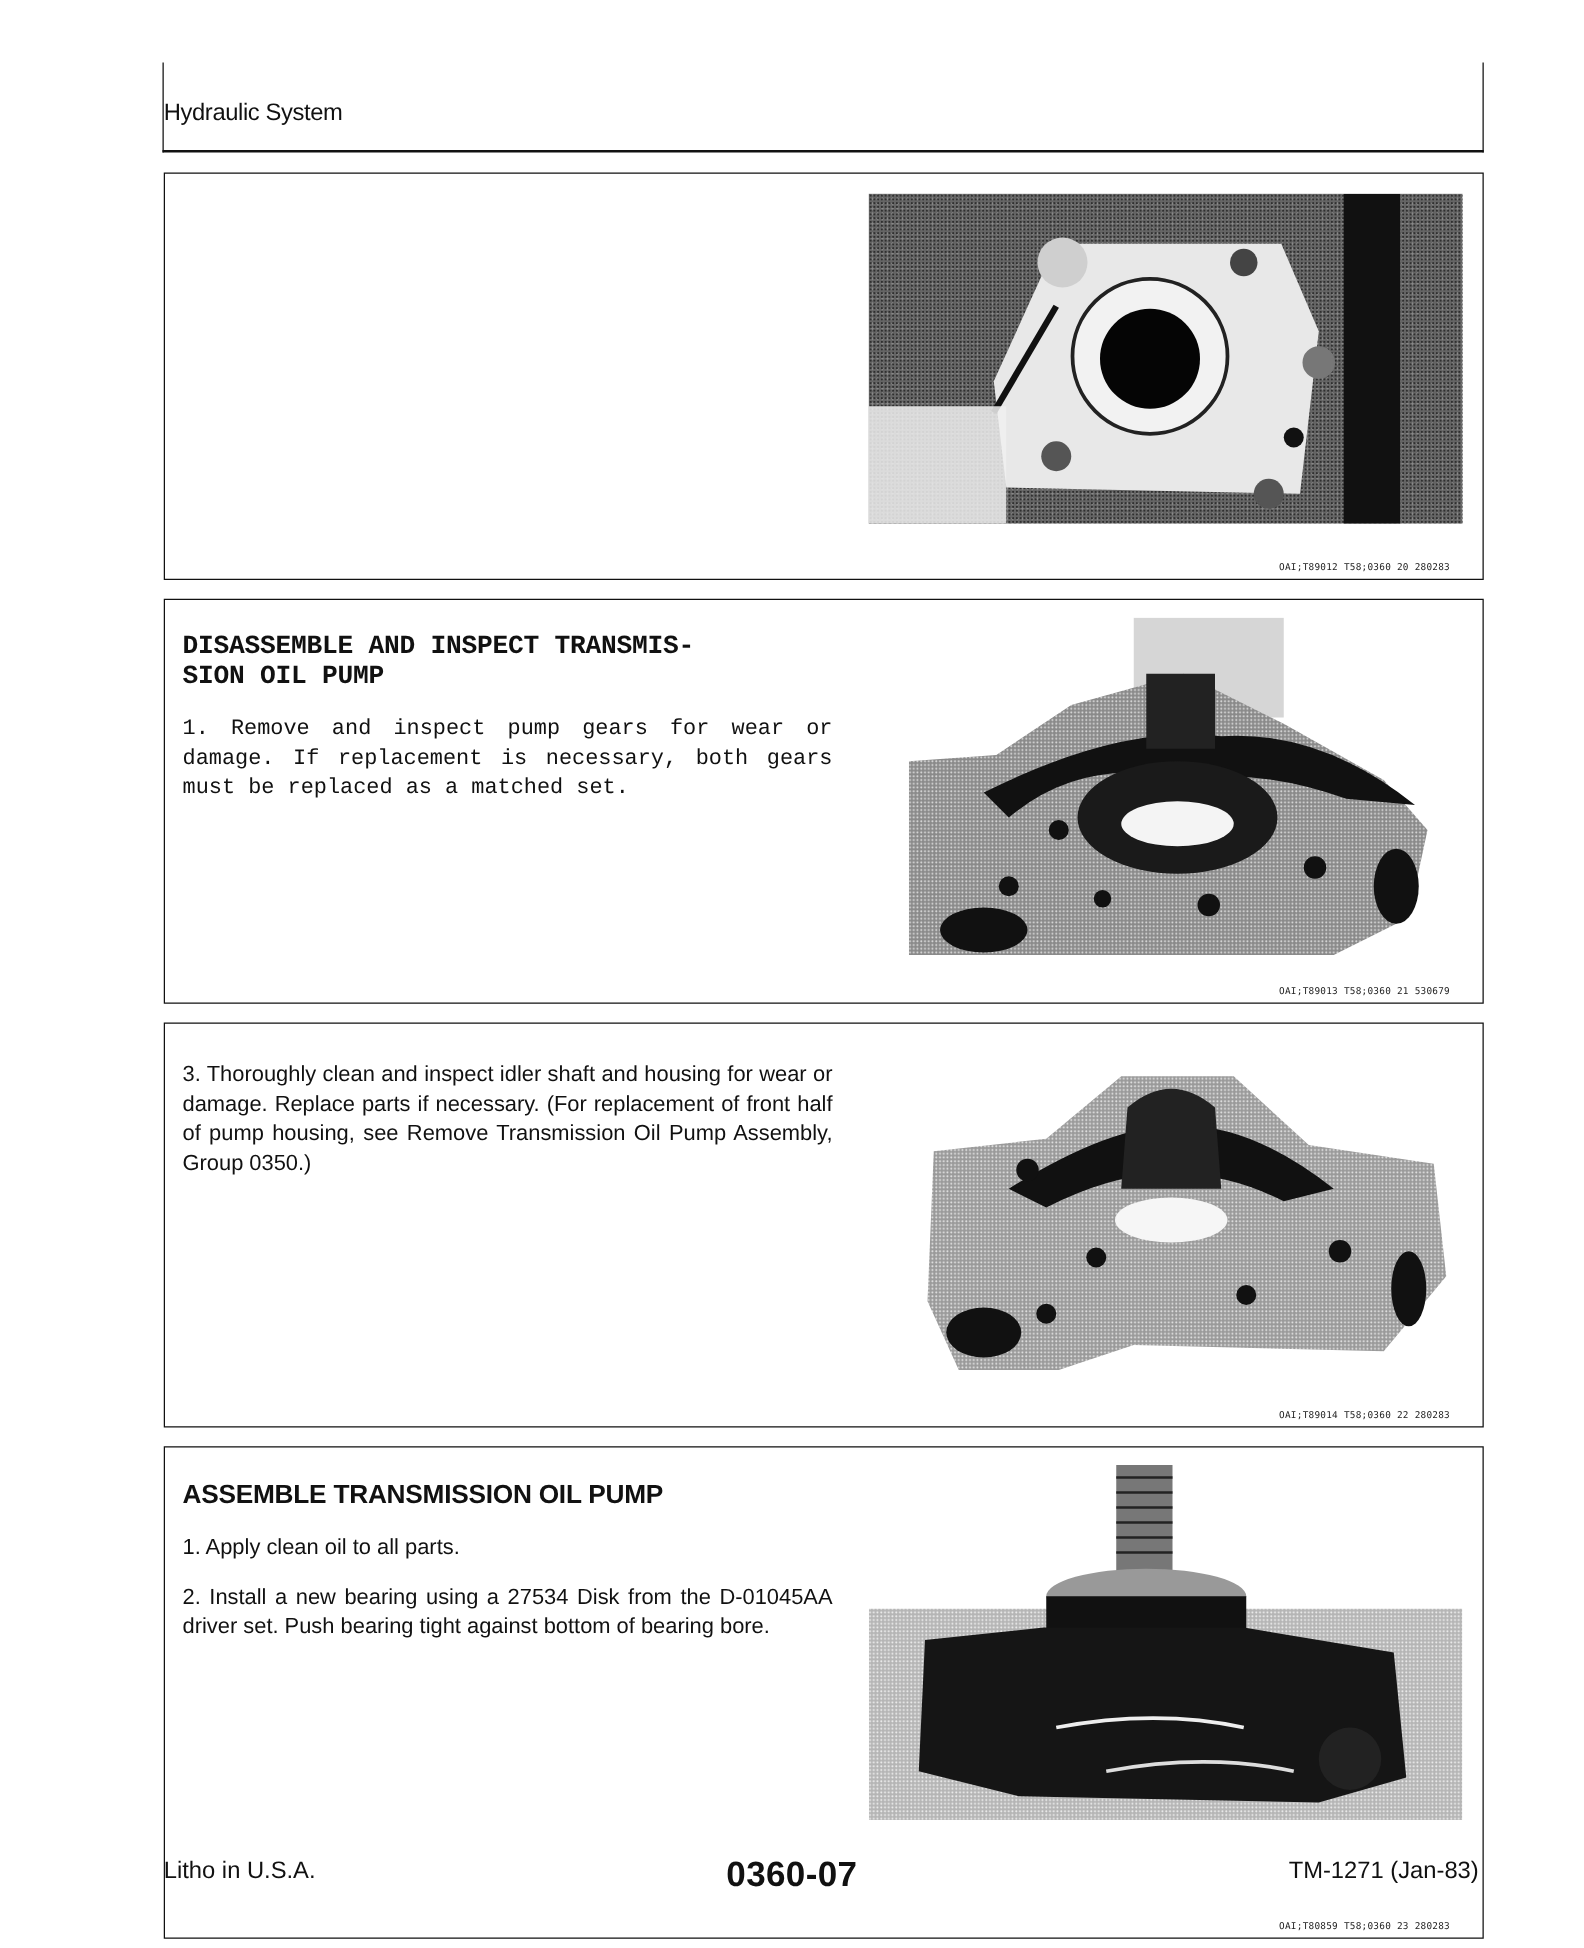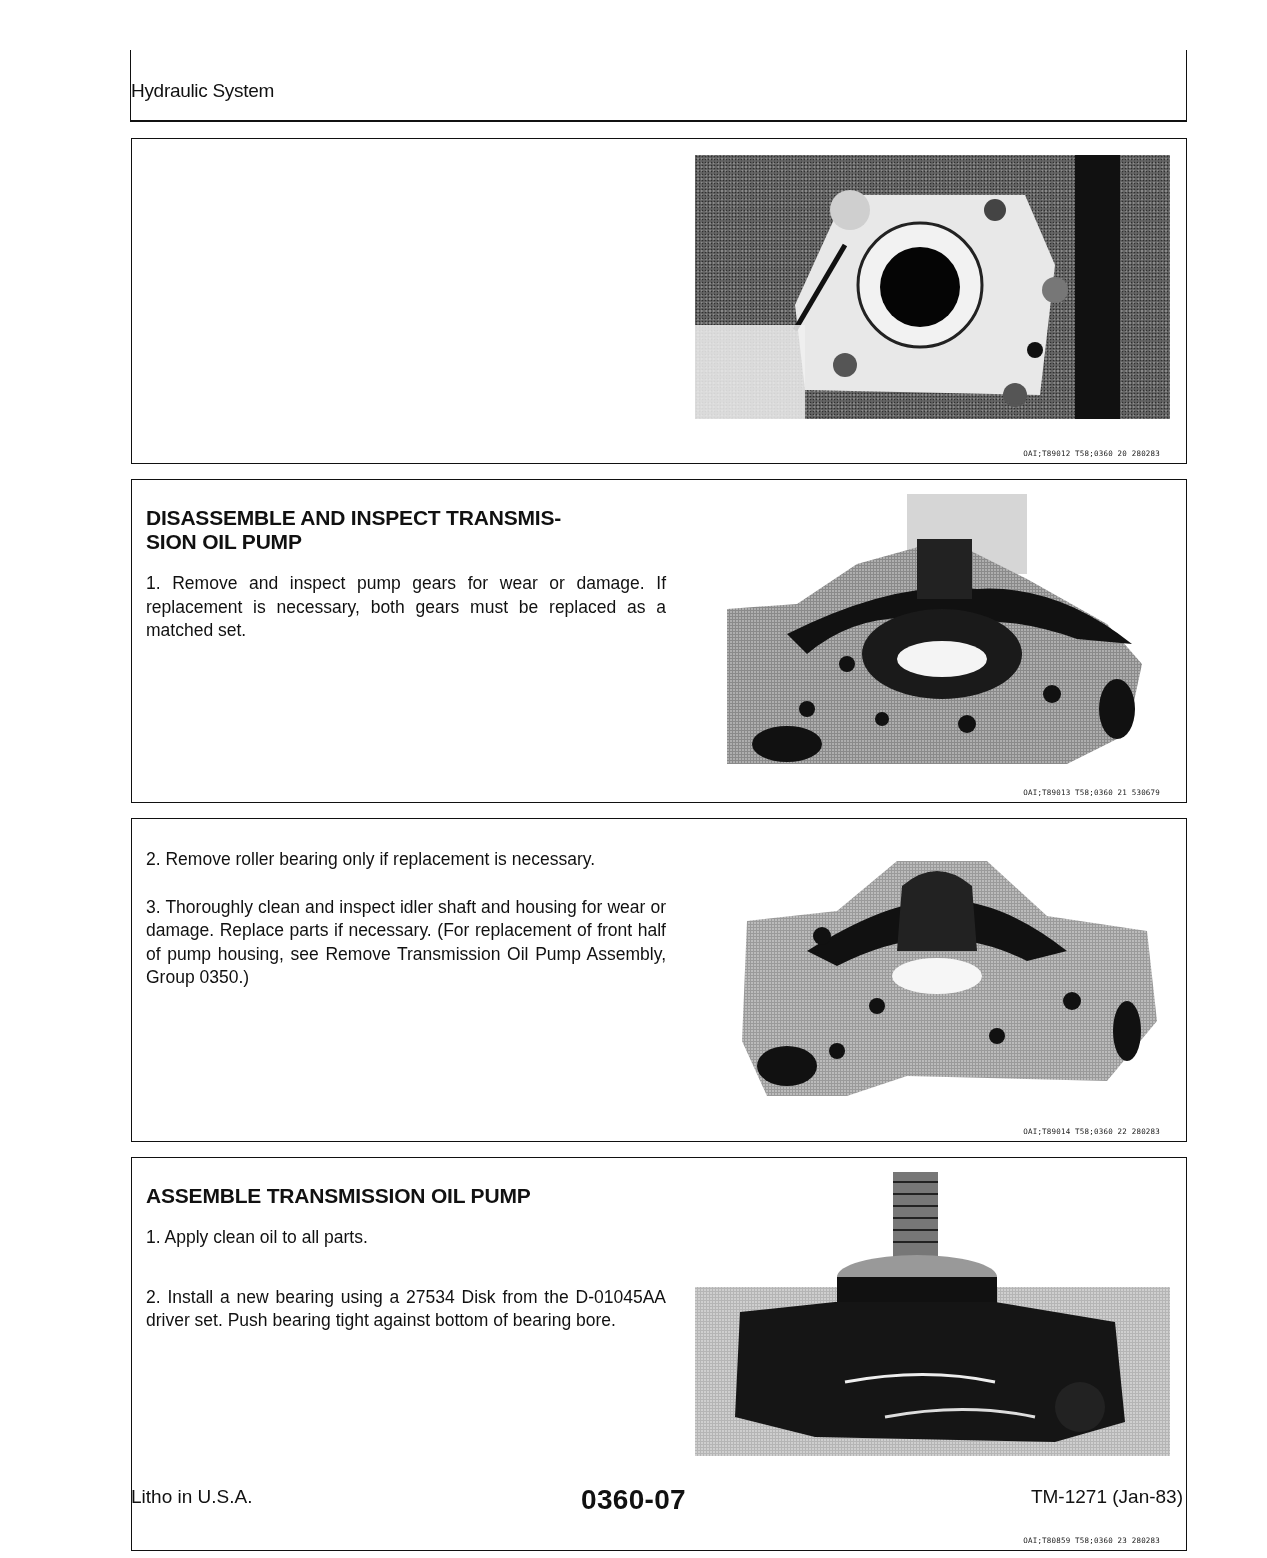--- a/index.html
+++ b/index.html
@@ -71,21 +71,21 @@
       <circle cx="150" cy="210" r="12" fill="#555"></circle>
       <circle cx="320" cy="240" r="12" fill="#555"></circle>
       <line x1="150" y1="90" x2="100" y2="175" stroke="#111" stroke-width="5"></line>
       <rect x="0" y="170" width="110" height="94" fill="#f0f0f0" opacity="0.85"></rect>
     </svg>
   </div>
   <div class="ref">OAI;T89012  T58;0360  20  280283</div>
 </div>
 
 <div class="box" style="top:479px; height:324px;">
-  <div class="box-text" style="top:26px;">
+  <div class="box-text" style="top:26px;font-family:Liberation Mono, monospace;">
     <h2>
       <span>DISASSEMBLE AND INSPECT TRANSMIS-</span><br>
       <span>SION OIL PUMP</span>
     </h2>
     <p>1. Remove and inspect pump gears for wear or damage. If replacement is necessary, both gears must be replaced as a matched set.</p>
   </div>
   <div class="photo light" style="left:595px; top:14px; width:440px; height:270px;">
     <svg width="440" height="270" viewBox="0 0 440 270">
       <defs>
         <pattern id="dot2" width="3" height="3" patternUnits="userSpaceOnUse">
@@ -106,21 +106,20 @@
       <circle cx="155" cy="225" r="7" fill="#111"></circle>
       <circle cx="240" cy="230" r="9" fill="#111"></circle>
       <circle cx="325" cy="200" r="9" fill="#111"></circle>
     </svg>
   </div>
   <div class="ref">OAI;T89013  T58;0360  21  530679</div>
 </div>
 
 <div class="box" style="top:818px; height:324px;">
   <div class="box-text" style="top:29px;">
-    <p style="margin-bottom:24px;">2. Remove roller bearing only if replacement is necessary.</p>
     <p>3. Thoroughly clean and inspect idler shaft and housing for wear or damage. Replace parts if necessary. (For replacement of front half of pump housing, see Remove Transmission Oil Pump Assembly, Group 0350.)</p>
   </div>
   <div class="photo light" style="left:595px; top:22px; width:440px; height:270px;">
     <svg width="440" height="270" viewBox="0 0 440 270">
       <defs>
         <pattern id="dot3" width="3" height="3" patternUnits="userSpaceOnUse">
           <rect width="3" height="3" fill="#9a9a9a"></rect>
             <circle cx="1" cy="1" r="0.8" fill="#e6e6e6"></circle>
         </pattern>
       </defs>
@@ -136,21 +135,21 @@
       <circle cx="345" cy="160" r="9" fill="#111"></circle>
       <circle cx="110" cy="210" r="8" fill="#111"></circle>
     </svg>
   </div>
   <div class="ref">OAI;T89014  T58;0360  22  280283</div>
 </div>
 
 <div class="box" style="top:1157px; height:394px;">
   <div class="box-text" style="top:26px;">
     <h2>ASSEMBLE TRANSMISSION OIL PUMP</h2>
-    <p style="margin-bottom:36px;">1. Apply clean oil to all parts.</p>
+    <p style="margin-bottom:16px;">1. Apply clean oil to all parts.</p>
     <p>2. Install a new bearing using a 27534 Disk from the D-01045AA driver set. Push bearing tight against bottom of bearing bore.</p>
   </div>
   <div class="photo light" style="left:563px; top:14px; width:475px; height:284px;">
     <svg width="475" height="284" viewBox="0 0 475 284">
       <defs>
         <pattern id="dot4" width="3" height="3" patternUnits="userSpaceOnUse">
           <rect width="3" height="3" fill="#b5b5b5"></rect>
             <circle cx="1" cy="1" r="0.8" fill="#f0f0f0"></circle>
         </pattern>
       </defs>

